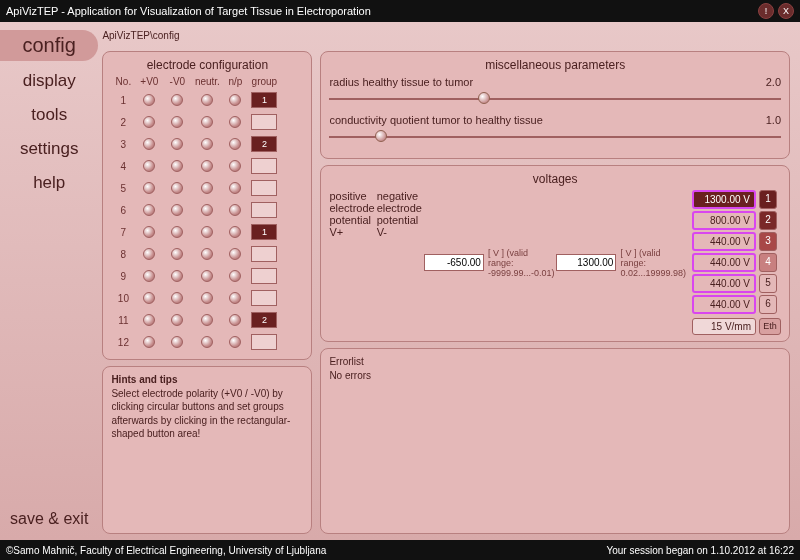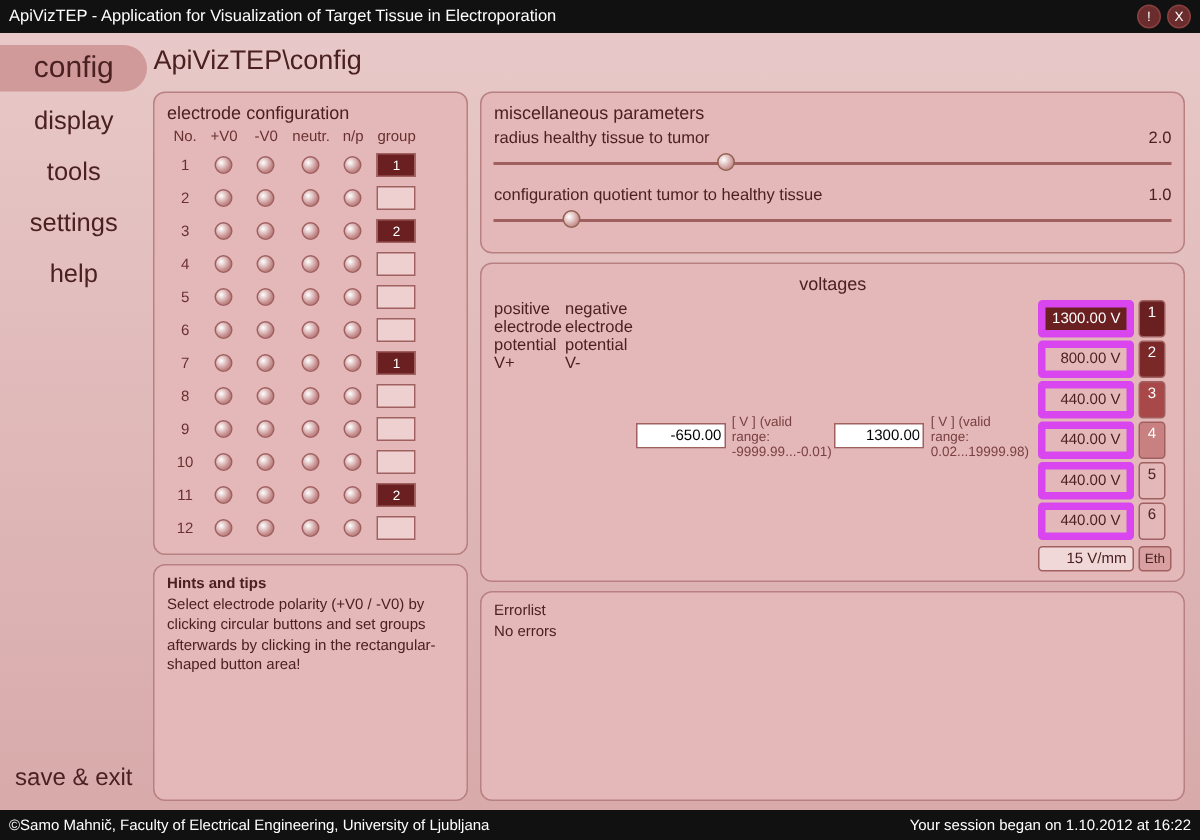--- a/index.html
+++ b/index.html
@@ -6,25 +6,25 @@
 body{background:#000;width:800px;height:560px;overflow:hidden;font-size:11px}
 .titlebar{height:22px;background:#111;color:#fff;display:flex;align-items:center;padding:0 6px;justify-content:space-between}
 .titlebar .btns{display:flex;gap:4px}
 .tbtn{width:16px;height:16px;border-radius:50%;background:#6a2c2c;color:#fff;display:flex;align-items:center;justify-content:center;font-size:9px;border:1px solid #8a4040;cursor:pointer}
 .main{display:flex;height:518px;background:linear-gradient(#e8c8c8,#d8aaaa)}
 .sidebar{width:130px;display:flex;flex-direction:column;padding:8px 0;gap:6px}
 .sitem{padding:4px 0;text-align:center;font-size:17px;color:#4a2020;cursor:pointer}
 .sitem.active{background:#d19a9a;border-radius:0 18px 18px 0;font-size:20px;font-weight:500}
 .sitem.last{margin-top:auto;font-size:16px}
 .content{flex:1;padding:6px 10px 6px 4px;display:flex;flex-direction:column;gap:6px}
-.bcrumb{font-size:18px;color:#4a2020;padding:2px 0 4px}
+.bcrumb{font-size:10px;color:#4a2020;padding:2px 0 4px}
 .panels{display:flex;gap:8px;flex:1}
 .col{display:flex;flex-direction:column;gap:6px}
 .panel{background:#e4b8b8;border:1px solid #b88080;border-radius:8px;padding:6px 8px;color:#4a2020}
-.ptitle{text-align:left;font-size:12px;margin-bottom:4px}
+.ptitle{text-align:center;font-size:12px;margin-bottom:4px}
 .etable{font-size:10px}
 .ehdr{display:grid;grid-template-columns:24px 28px 28px 32px 24px 34px;text-align:center;color:#6a3030;margin-bottom:2px}
 .erow{display:grid;grid-template-columns:24px 28px 28px 32px 24px 34px;align-items:center;height:22px}
 .erow .no{text-align:center;color:#6a3030}
 .rcell{display:flex;justify-content:center}
 .radio{width:12px;height:12px;border-radius:50%;background:radial-gradient(circle at 35% 35%,#fff,#c89090 60%,#a06060);border:1px solid #a06060;cursor:pointer}
 .gbox{width:26px;height:16px;background:#eed0d0;border:1px solid #a06060;display:flex;align-items:center;justify-content:center;font-size:9px;cursor:pointer}
 .gbox.filled{background:#6a2020;color:#fff}
 .hints{font-size:10px;line-height:1.35}
 .hints b{font-weight:700}
@@ -34,21 +34,21 @@
 .thumb{position:absolute;top:2px;width:12px;height:12px;border-radius:50%;background:radial-gradient(circle at 35% 35%,#fff,#c89090 70%);border:1px solid #906050;cursor:pointer}
 .voltpanel .vtitle{text-align:center;font-size:12px;margin-bottom:4px}
 .vbody{display:flex;gap:6px}
 .vleft{flex:1;display:flex;flex-direction:row;gap:2px;font-size:11px}
 .vlabel{color:#4a2020}
 .vrow{display:flex;align-items:center;gap:4px}
 .vrow input{width:60px;padding:2px;font-size:10px;text-align:right;border:1px solid #a06060;background:#fff}
 .vinfo{font-size:9px;color:#7a4040}
 .vright{display:flex;flex-direction:column;gap:2px}
 .vitem{display:flex;gap:3px}
-.vval{width:64px;text-align:right;padding:2px 4px;border:5px solid #d946ef;border-radius:3px;font-size:10px;background:#e4b8b8;cursor:pointer}
+.vval{width:64px;text-align:right;padding:2px 4px;border:2px solid #d946ef;border-radius:3px;font-size:10px;background:#e4b8b8;cursor:pointer}
 .vval.sel{background:#6a2020;color:#fff}
 .vnum{width:18px;text-align:center;padding:2px;border:1px solid #a06060;border-radius:3px;font-size:10px;background:#e4b8b8}
 .vnum.d1{background:#6a2020;color:#fff}
 .vnum.d2{background:#7a2828;color:#fff}
 .vnum.d3{background:#a84848;color:#fff}
 .vnum.d4{background:#c88080;color:#fff}
 .ethrow{display:flex;gap:3px;margin-top:2px}
 .ethv{width:64px;text-align:right;padding:2px 4px;border:1px solid #a06060;border-radius:3px;font-size:10px;background:#f0d8d8}
 .ethb{width:22px;text-align:center;padding:2px;border:1px solid #a06060;border-radius:3px;font-size:9px;background:#d8a0a0;cursor:pointer}
 .errpanel{font-size:10px;line-height:1.4;flex:1}
@@ -319,21 +319,21 @@
           <div class="ptitle">miscellaneous parameters</div>
           <div class="mrow">
               <span>radius healthy tissue to tumor</span>
               <span>2.0</span>
             </div>
           <div class="slider">
               <div class="track"></div>
               <div class="thumb" id="th1" style="left: 33%;"></div>
             </div>
           <div class="mrow">
-              <span>configuration quotient tumor to healthy tissue</span>
+              <span>conductivity quotient tumor to healthy tissue</span>
               <span>1.0</span>
             </div>
           <div class="slider">
               <div class="track"></div>
               <div class="thumb" id="th2" style="left: 10%;"></div>
             </div>
         </div>
         <div class="panel voltpanel">
           <div class="vtitle">voltages</div>
           <div class="vbody">

